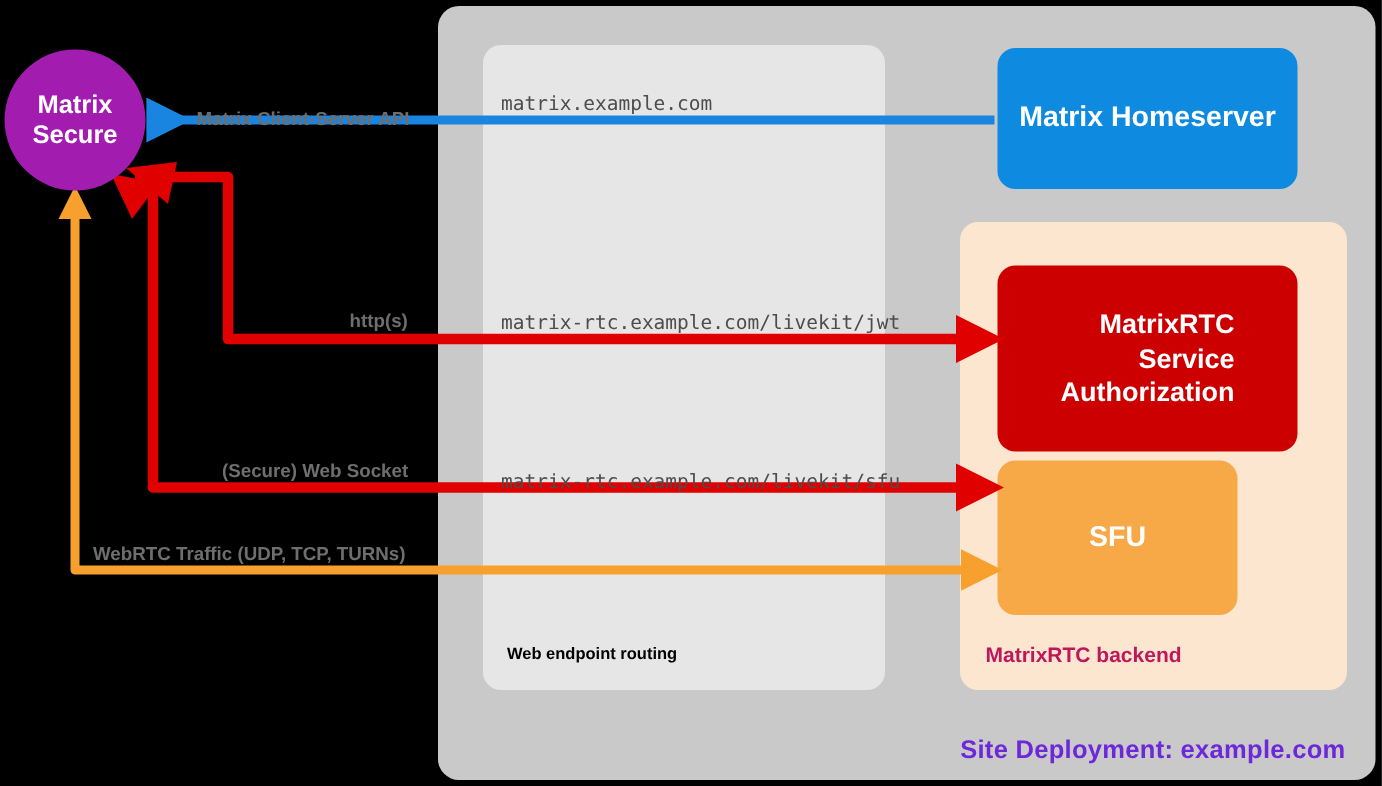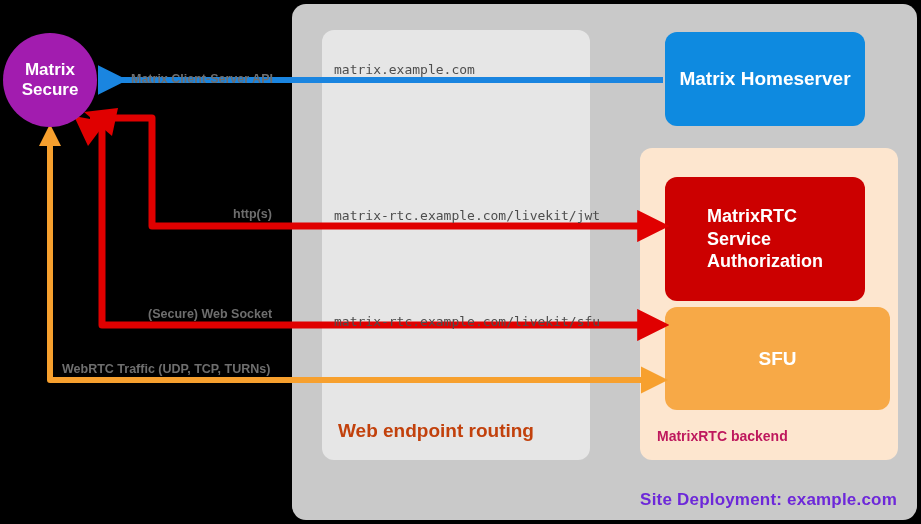--- a/index.html
+++ b/index.html
@@ -14,46 +14,46 @@
   }
   .site-label{
     position:absolute;right:20px;bottom:10px;color:#6d28d9;
     font-size:17px;font-weight:bold;letter-spacing:.2px;white-space:nowrap;margin-top:33px;
   }
   .routing-panel{
     position:absolute;left:322px;top:30px;width:268px;height:430px;
     background:#e6e6e6;border-radius:12px;
   }
   .routing-label{
-    position:absolute;left:16px;bottom:18px;color:#c2410c;
-    font-size:19px;font-weight:bold;white-space:nowrap;text-align:center;
+    position:absolute;left:16px;bottom:18px;color:#000000;
+    font-size:11px;font-weight:bold;white-space:nowrap;text-align:center;
   }
   .backend-panel{
     position:absolute;left:640px;top:148px;width:258px;height:312px;
     background:#fde6cf;border-radius:12px;
   }
   .backend-label{
     position:absolute;left:17px;bottom:16px;color:#be185d;
     font-size:14px;font-weight:bold;white-space:nowrap;
   }
   
   .client-circle{
     position:absolute;left:3px;top:33px;width:94px;height:94px;border-radius:50%;
     background:#a21caf;display:flex;flex-direction:column;align-items:center;
     justify-content:center;color:#fff;font-weight:bold;font-size:17px;line-height:1.15;
     text-align:left;z-index:6;
   }
   .node-box{
     position:absolute;border-radius:12px;display:flex;align-items:center;
-    justify-content:center;text-align:left;color:#fff;font-weight:bold;
+    justify-content:center;text-align:right;color:#fff;font-weight:bold;
     font-size:19px;line-height:1.25;z-index:4;
   }
   .hs-box{left:665px;top:32px;width:200px;height:94px;background:#0e8ae0;}
   .auth-box{left:665px;top:177px;width:200px;height:124px;background:#cc0000;font-size:18px;}
-  .sfu-box{left:665px;top:307px;width:225px;height:103px;background:#f7a947;}
+  .sfu-box{left:665px;top:307px;width:160px;height:103px;background:#f7a947;}
   
   #wires{position:absolute;left:0;top:0;width:921px;height:524px;z-index:5;}
   
   .wire-label{
     position:absolute;color:#6e6e6e;font-size:12.5px;font-weight:bold;
     white-space:nowrap;z-index:7;
   }
   .ep-label{
     position:absolute;color:#4d4d4d;font-size:13px;white-space:nowrap;z-index:7;
     font-family:"DejaVu Sans Mono",monospace;

